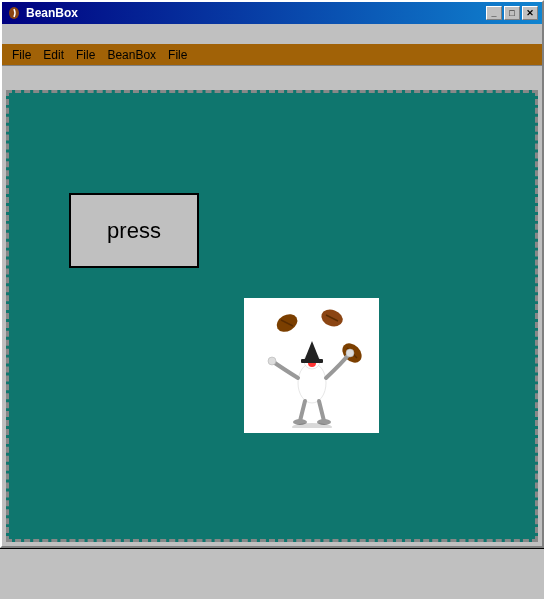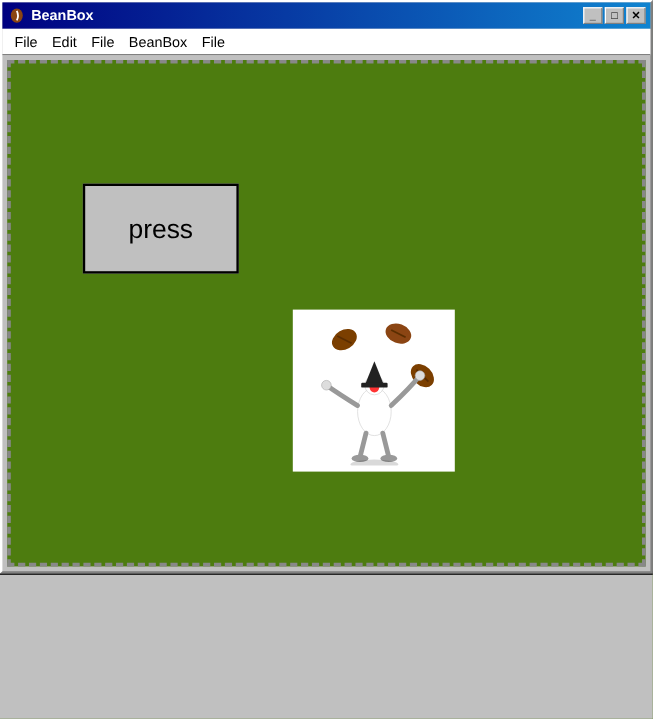--- a/index.html
+++ b/index.html
@@ -9,28 +9,29 @@
       height: 599px;
       background: #c0c0c0;
       font-family: 'MS Sans Serif', Arial, sans-serif;
       font-size: 12px;
       overflow: hidden;
     }
 
     
     .window {
       width: 544px;
-      height: 478px;
+      height: 548px;
       background: #c0c0c0;
       border: 2px solid #ffffff;
       border-right-color: #808080;
       border-bottom-color: #808080;
       outline: 1px solid #000;
       display: flex;
       flex-direction: column;
+      gap: 20px;
     }
 
     
     .title-bar {
       background: linear-gradient(to right, #000080, #1084d0);
       color: white;
       padding: 3px 4px;
       display: flex;
       align-items: center;
       justify-content: space-between;
@@ -74,41 +75,41 @@
       align-items: center;
       justify-content: center;
       font-size: 9px;
       cursor: pointer;
       color: #000;
       font-weight: bold;
     }
 
     
     .menu-bar {
-      background: #ffffff;
+      background: #a16207;
       padding: 2px 4px;
       display: flex;
       align-items: center;
       gap: 0;
       height: 22px;
       flex-shrink: 0;
       border-bottom: 1px solid #808080;
     }
 
     .menu-item {
       padding: 2px 6px;
       font-size: 12px;
       cursor: pointer;
       color: #000;
     }
 
     
     .main-area {
       flex: 1;
-      background: #4d7c0f;
+      background: #0f766e;
       position: relative;
       
       border: 3px dashed #888;
       margin: 4px;
       overflow: hidden;
     }
 
     
     .press-button {
       position: absolute;

